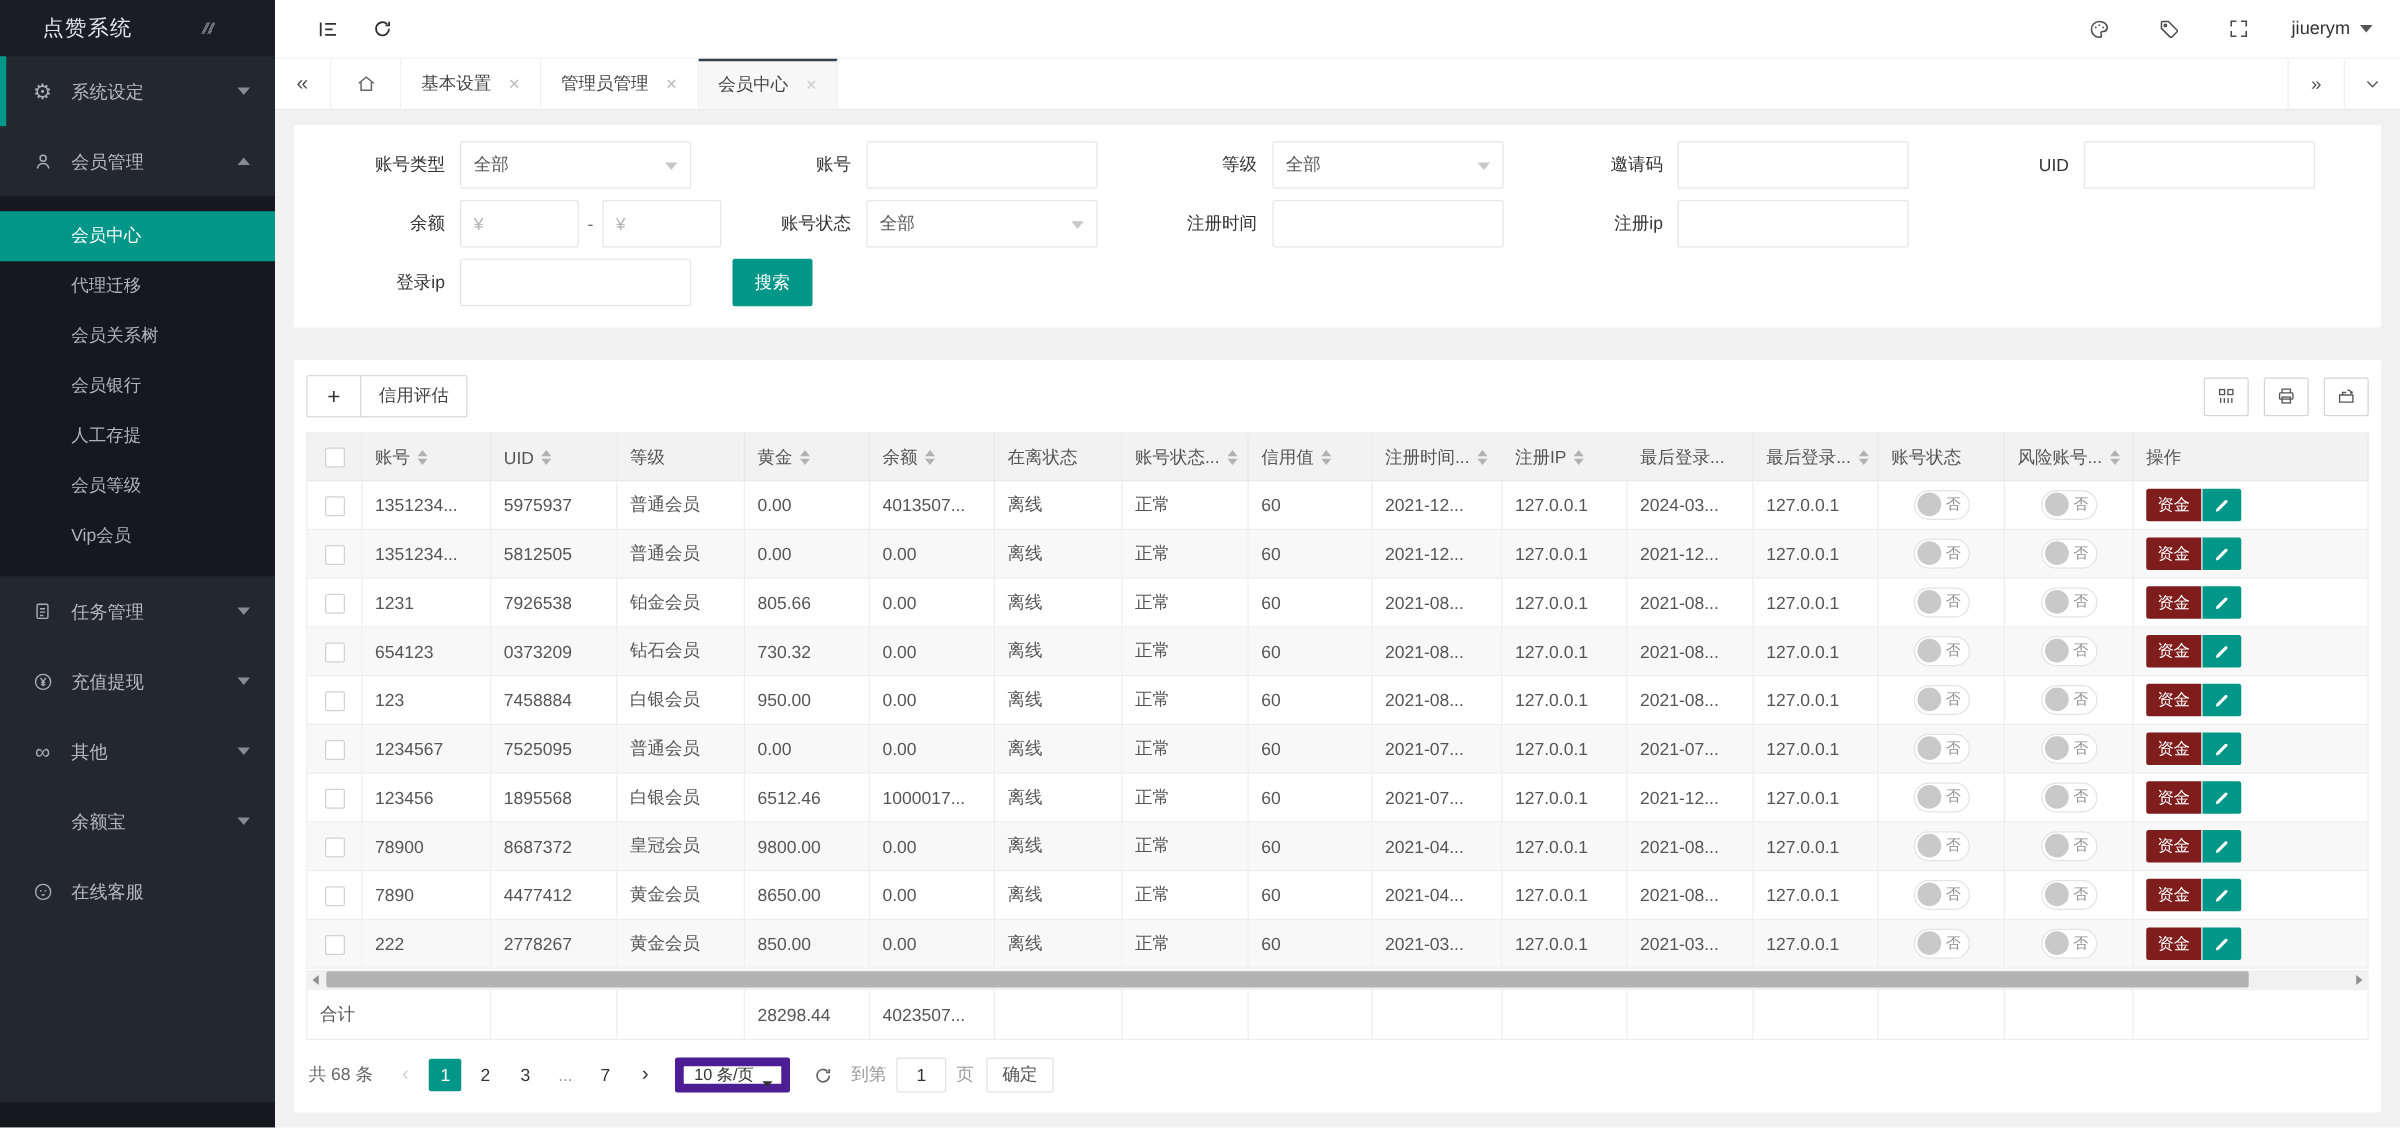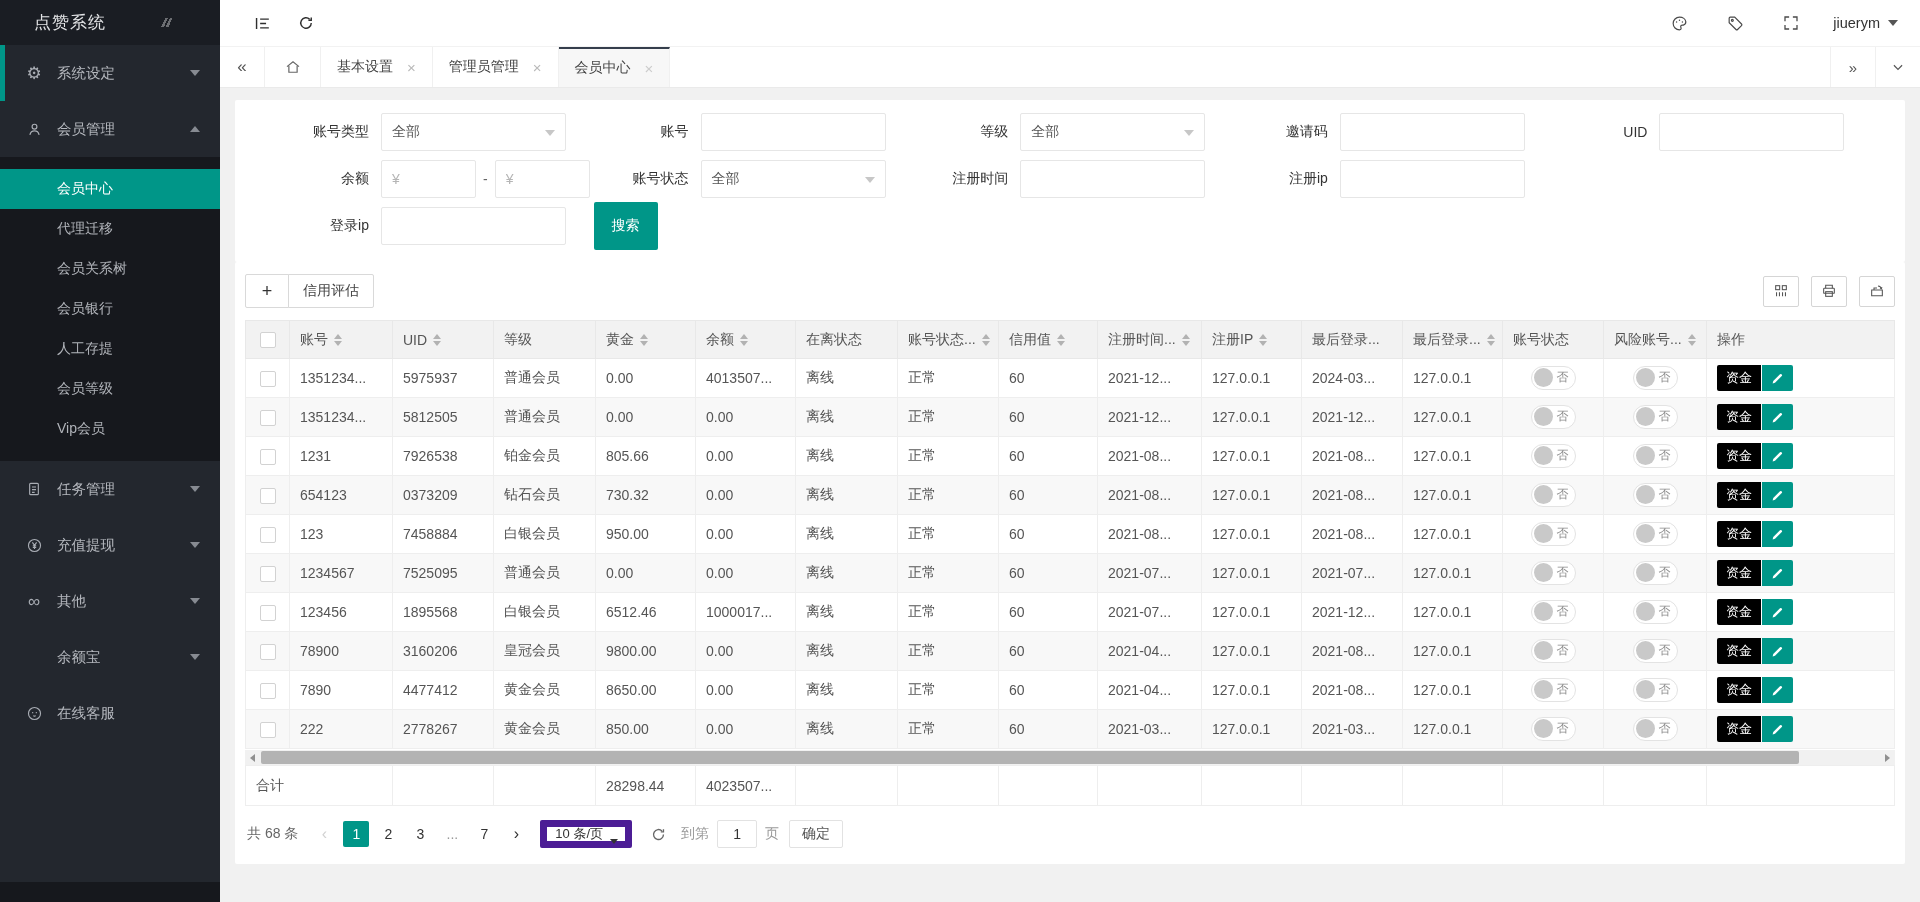--- a/index.html
+++ b/index.html
@@ -42,32 +42,32 @@
   .tab .tab-close { margin-left:14px; color:#b9b9b9; font-size:15px; line-height:1; cursor:pointer; }
   .tab.active { background:#f7f7f7; border-top:2px solid #353e4c; }
   .tab.active .tab-close { color:#ccc; }
   .tabbar-right { margin-left:auto; display:flex; }
   .tabbar-right .tab-navbtn { border-right:none; border-left:1px solid #f0f0f0; font-size:15px; }
 
   .content { flex:1; padding:12px 15px; overflow:hidden; }
   .card { background:#fff; border-radius:2px; }
 
   
-  .search-card { padding:13px 36px 17px; }
+  .search-card { padding:13px 23px 17px; margin-bottom:26px; }
   .filter-row { display:grid; grid-template-columns:repeat(5,1fr); margin-bottom:9px; }
   .filter-row:last-child { margin-bottom:0; }
   .fgroup { display:flex; align-items:center; height:38px; }
   .flabel { width:110px; text-align:right; padding-right:12px; color:#333; white-space:nowrap; flex:0 0 110px; }
   .finput { height:38px; border:1px solid #e6e6e6; border-radius:2px; width:185px; padding:0 10px; font-size:14px; color:#666; background:#fff; outline:none; font-family:inherit; }
   .finput::placeholder { color:#b5b5b5; }
   .finput.small { width:95px; }
   .fdash { margin:0 7px; color:#666; }
   .fselect { position:relative; width:185px; height:38px; border:1px solid #e6e6e6; border-radius:2px; display:flex; align-items:center; padding:0 26px 0 10px; color:#555; cursor:pointer; background:#fff; }
   .fselect .sel-caret { position:absolute; right:10px; top:16px; width:0; height:0; border-left:5px solid transparent; border-right:5px solid transparent; border-top:6px solid #c7c7c7; }
-  .btn-search { height:48px; width:64px; background:#009688; color:#fff; border:none; border-radius:2px; font-size:14px; cursor:pointer; margin-left:3px; font-family:inherit; }
+  .btn-search { height:38px; width:64px; background:#009688; color:#fff; border:none; border-radius:2px; font-size:14px; cursor:pointer; margin-left:3px; font-family:inherit; }
 
   
   .table-card { padding:12px 10px 0; }
   .tc-toolbar { display:flex; align-items:center; padding:0 0 12px; }
   .btn-plain { height:34px; border:1px solid #d9d9d9; background:#fff; color:#444; display:flex; align-items:center; justify-content:center; cursor:pointer; border-radius:2px; font-size:14px; }
   .btn-add { width:44px; font-size:18px; color:#333; border-radius:2px 0 0 2px; }
   .btn-credit { padding:0 14px; margin-left:-1px; border-radius:0 2px 2px 0; }
   .tool-icons { margin-left:auto; display:flex; }
   .icon-btn { width:36px; height:31px; border:1px solid #d5d5d5; background:#fff; border-radius:2px; display:flex; align-items:center; justify-content:center; color:#555; margin-left:12px; cursor:pointer; }
 
@@ -80,21 +80,21 @@
   .sort { display:inline-flex; flex-direction:column; margin-left:6px; gap:2px; }
   .sort i { width:0; height:0; border-left:4px solid transparent; border-right:4px solid transparent; }
   .sort .up { border-bottom:5px solid #b2b2b2; }
   .sort .dn { border-top:5px solid #b2b2b2; }
   .checkbox { width:16px; height:16px; border:1px solid #d2d2d2; border-radius:2px; background:#fff; display:inline-block; cursor:pointer; vertical-align:middle; }
   td.c-center, th.c-center { text-align:center; padding:0; }
   .toggle { display:inline-flex; align-items:center; width:45px; height:24px; border:1px solid #e3e3e3; border-radius:13px; background:#fff; padding:0 0 0 2px; cursor:pointer; }
   .toggle .knob { width:19px; height:19px; border-radius:50%; background:#c9c9c9; flex:0 0 19px; }
   .toggle .t-label { font-size:12px; color:#8e8e8e; margin-left:4px; }
   .cell-actions { display:flex; align-items:center; }
-  .btn-fund { height:26px; padding:2px 9px; background:#000000; color:#fff; font-size:13px; display:inline-flex; align-items:center; border-radius:2px 0 0 2px; cursor:pointer; }
+  .btn-fund { height:26px; padding:2px 9px; background:#7f1d1d; color:#fff; font-size:13px; display:inline-flex; align-items:center; border-radius:2px 0 0 2px; cursor:pointer; }
   .btn-edit { height:26px; width:31px; background:#009688; display:inline-flex; align-items:center; justify-content:center; border-radius:0 2px 2px 0; margin-left:1px; cursor:pointer; color:#fff; }
 
   .hscroll { height:15px; background:#f1f1f1; position:relative; margin-top:1px; }
   .hs-arrow { position:absolute; top:0; width:15px; height:15px; display:flex; align-items:center; justify-content:center; }
   .hs-arrow.left { left:0; } .hs-arrow.right { right:0; }
   .hs-arrow i { width:0; height:0; border-top:4px solid transparent; border-bottom:4px solid transparent; }
   .hs-arrow.left i { border-right:5px solid #8f8f8f; }
   .hs-arrow.right i { border-left:5px solid #8f8f8f; }
   .hs-thumb { position:absolute; left:16px; top:1px; height:13px; width:calc(100% - 112px); background:#b3b3b3; border-radius:2px; cursor:pointer; }
 
@@ -755,21 +755,21 @@
                       <path d="M3 21l1.2-4.4L16.6 4.2a2 2 0 0 1 2.8 0l.4.4a2 2 0 0 1 0 2.8L7.4 19.8 3 21z"></path>
                     </svg>
                   </span>
                 </span>
               </td>
   </tr>
 
   <tr class="striped">
     <td class="c-center"><span class="checkbox"></span></td>
     <td>78900</td>
-    <td>3160206</td>
+    <td>8687372</td>
     <td>皇冠会员</td>
     <td>9800.00</td>
     <td>0.00</td>
     <td>离线</td>
     <td>正常</td>
     <td>60</td>
     <td>2021-04...</td>
     <td>127.0.0.1</td>
     <td>2021-08...</td>
     <td>127.0.0.1</td>

